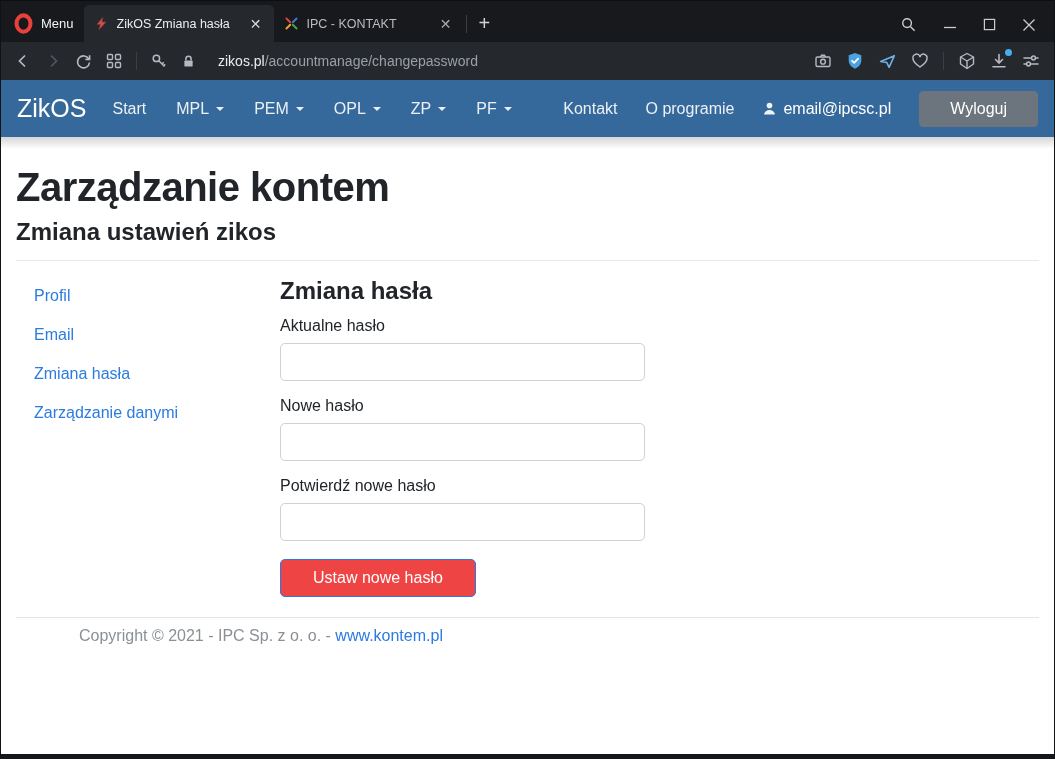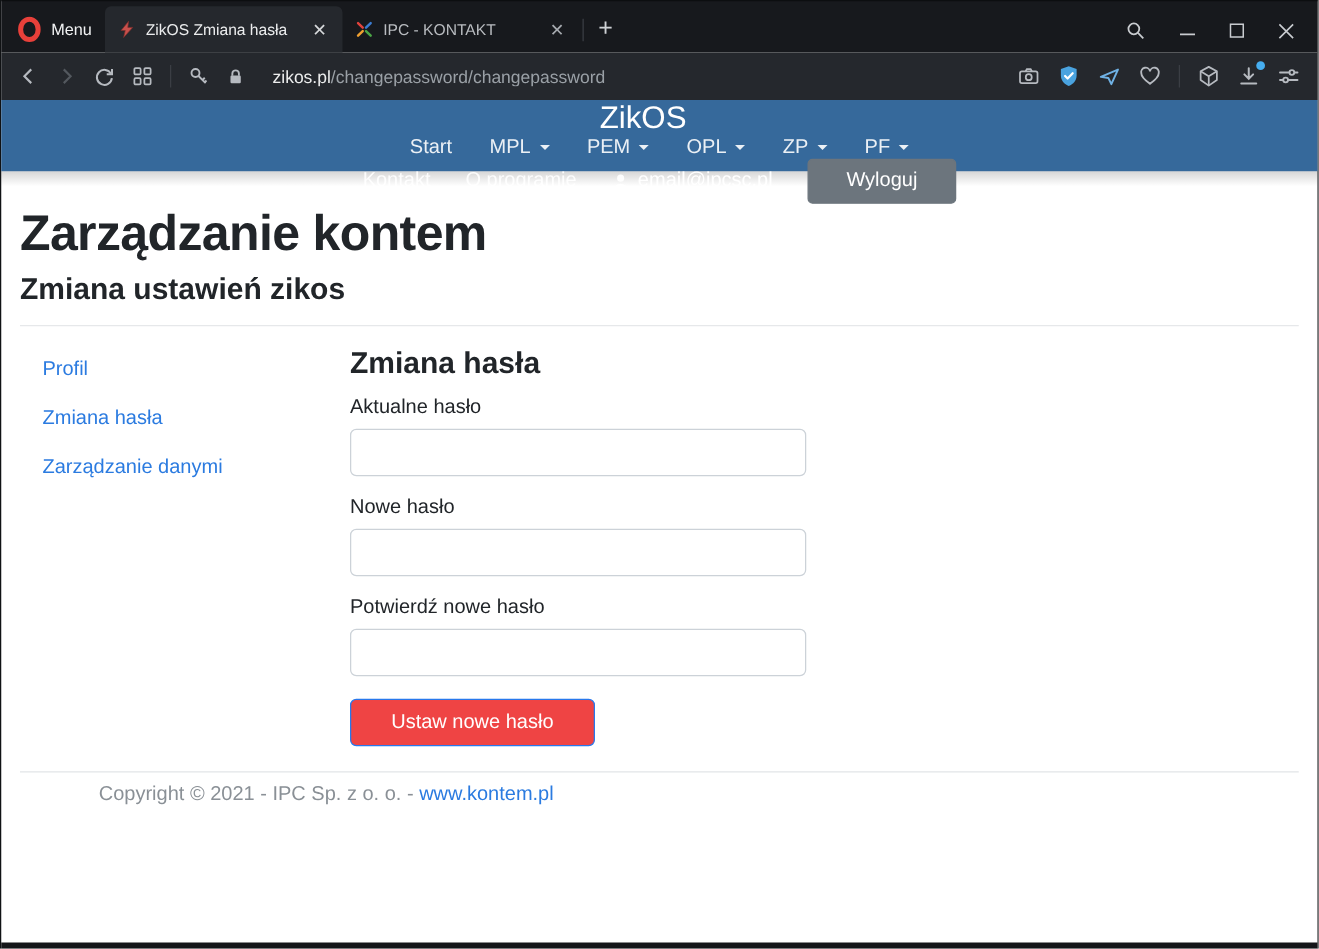--- a/index.html
+++ b/index.html
@@ -41,21 +41,21 @@
   .url { flex:1; font-size:14px; margin-left:8px; white-space:nowrap;
     overflow:hidden; cursor:text; }
   .url .host { color:#eceded; }
   .url .path { color:#9aa0a6; }
   .badge-dot { position:absolute; top:-3px; right:-4px; width:7px; height:7px;
     border-radius:50%; background:#46aef0; }
   .rel { position:relative; }
 
   
   .navbar { height:57px; background:#36699b; display:flex; align-items:center;
-    padding:0 16px; color:#fff;flex-direction:column; }
+    padding:0 16px; color:#fff; }
   .brand { font-size:25px; color:#fff; text-decoration:none; margin-right:26px; }
   .nav-links { display:flex; align-items:center; gap:30px; }
   .nav-link { color:rgba(255,255,255,.9); text-decoration:none; font-size:16px;
     display:flex; align-items:center; cursor:pointer; }
   .caret { display:inline-block; width:0; height:0; border-left:4px solid transparent;
     border-right:4px solid transparent; border-top:4.5px solid rgba(255,255,255,.9);
     margin-left:7px; }
   .navbar-spacer { flex:1; }
   .nav-right { display:flex; align-items:center; gap:28px;justify-content:center; }
   .user-chip { display:flex; align-items:center; gap:6px; color:#fff; font-size:16px;
@@ -192,21 +192,21 @@
           <path d="M7.8 7.8 L13.5 13.5 M11 11 l1.8-1.8 M12.8 12.8 l1.4-1.4"></path>
         </svg>
     </button>
     <button class="tool">
       <svg width="15" height="15" viewBox="0 0 16 16">
           <path d="M5.2 7 V5.2 a2.8 2.8 0 0 1 5.6 0 V7" fill="none" stroke="#b6bac0" stroke-width="1.6"></path>
           <rect x="3.6" y="6.8" width="8.8" height="6.6" rx="1" fill="#b6bac0"></rect>
         </svg>
     </button>
     <div class="url">
-      <span class="host">zikos.pl</span><span class="path">/changepassword/changepassword</span>
+      <span class="host">zikos.pl</span><span class="path">/accountmanage/changepassword</span>
     </div>
     <button class="tool">
       <svg width="18" height="18" viewBox="0 0 18 18" fill="none" stroke="currentColor" stroke-width="1.4">
           <rect x="2" y="5" width="14" height="9.5" rx="1.5"></rect>
           <circle cx="9" cy="9.7" r="2.4"></circle>
           <path d="M6.5 5 L7.5 3.2 h3 L11.5 5"></path>
         </svg>
     </button>
     <button class="tool">
       <svg width="18" height="18" viewBox="0 0 16 16">
@@ -292,20 +292,21 @@
   <div class="nav-shadow"></div>
 
   <main>
     <h1 class="page-title">Zarządzanie kontem</h1>
     <h2 class="page-subtitle">Zmiana ustawień zikos</h2>
     <hr class="rule">
 
     <div class="content-row">
       <nav class="side-nav">
         <a class="side-link">Profil</a>
+        <a class="side-link">Email</a>
         <a class="side-link">Zmiana hasła</a>
         <a class="side-link">Zarządzanie danymi</a>
       </nav>
 
       <section class="form-col">
         <h4>Zmiana hasła</h4>
 
         <div class="field-group">
           <label>Aktualne hasło</label>
           <input type="password" value="" style="">

